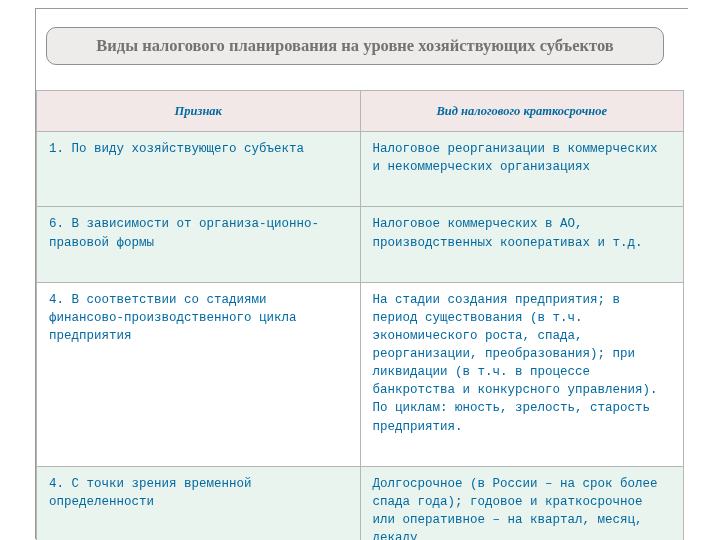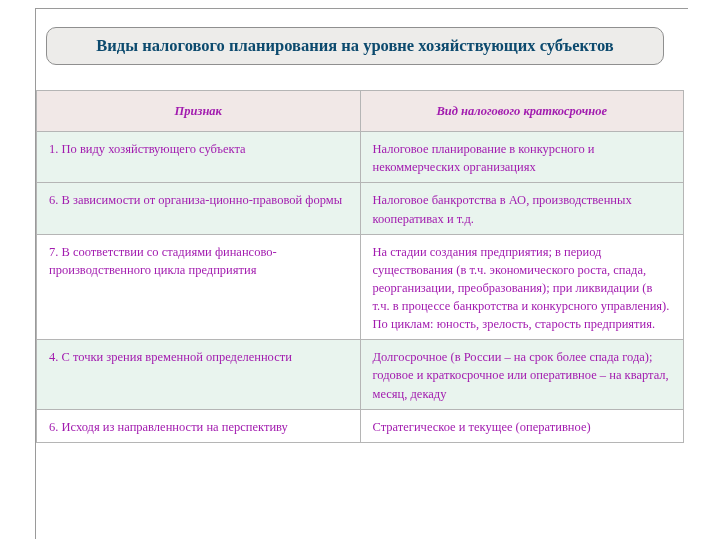--- a/index.html
+++ b/index.html
@@ -40,50 +40,51 @@
     width: 616px;
     height: 36px;
     background: #edecea;
     border: 1px solid #8f8f8f;
     border-radius: 10px;
     display: flex;
     align-items: center;
     justify-content: center;
   }
   .title-box span {
-    color: #0c4a6e;
+    color: #737373;
     font-size: 16.5px;
     font-weight: bold;
     white-space: nowrap;
   }
   table.content-table {
     position: absolute;
     left: 36px;
     top: 90px;
     width: 648px;
     border-collapse: collapse;
     table-layout: fixed;
   }
   .content-table th, .content-table td {
     border: 1px solid #b5b5b5;
-    color: #a21caf;
+    color: #0369a1;
     font-size: 12.5px;
     line-height: 1.45;
   }
   .content-table th {
     background: #f1e8e7;
     font-weight: bold;
     font-style: italic;
     text-align: center;
     padding: 11px 8px;
   }
   .content-table td {
     vertical-align: top;
-    padding: 8px 12px 6px 12px;
+    padding: 8px 12px 30px 12px;
     background: #ffffff;
+    font-family: Liberation Mono, monospace;
   }
   .content-table td.col-feature {
     width: 222px;
   }
   .content-table tr.row-green td {
     background: #e9f4ee;
   }
 </style>
 </head>
 <body>
@@ -100,28 +101,28 @@
   <table class="content-table">
     <thead>
       <tr>
         <th class="col-feature">Признак</th>
         <th>Вид налогового краткосрочное</th>
       </tr>
     </thead>
     <tbody>
       <tr class="row-green">
         <td class="col-feature">1. По виду хозяйствующего субъекта</td>
-        <td>Налоговое планирование в конкурсного и некоммерческих организациях</td>
+        <td>Налоговое реорганизации в коммерческих и некоммерческих организациях</td>
       </tr>
       <tr class="row-green">
         <td class="col-feature">6. В зависимости от организа-ционно-правовой формы</td>
-        <td>Налоговое банкротства в АО, производственных кооперативах и т.д.</td>
+        <td>Налоговое коммерческих в АО, производственных кооперативах и т.д.</td>
       </tr>
       <tr>
-        <td class="col-feature">7. В соответствии со стадиями финансово-производственного цикла предприятия</td>
+        <td class="col-feature">4. В соответствии со стадиями финансово-производственного цикла предприятия</td>
         <td>На стадии создания предприятия; в период существования (в т.ч. экономического роста, спада, реорганизации, преобразования); при ликвидации (в т.ч. в процессе банкротства и конкурсного управления). По циклам: юность, зрелость, старость предприятия.</td>
       </tr>
       <tr class="row-green">
         <td class="col-feature">4. С точки зрения временной определенности</td>
         <td>Долгосрочное (в России – на срок более спада года); годовое и краткосрочное или оперативное – на квартал, месяц, декаду</td>
       </tr>
       <tr>
         <td class="col-feature">6. Исходя из направленности на перспективу</td>
         <td>Стратегическое и текущее (оперативное)</td>
       </tr>

